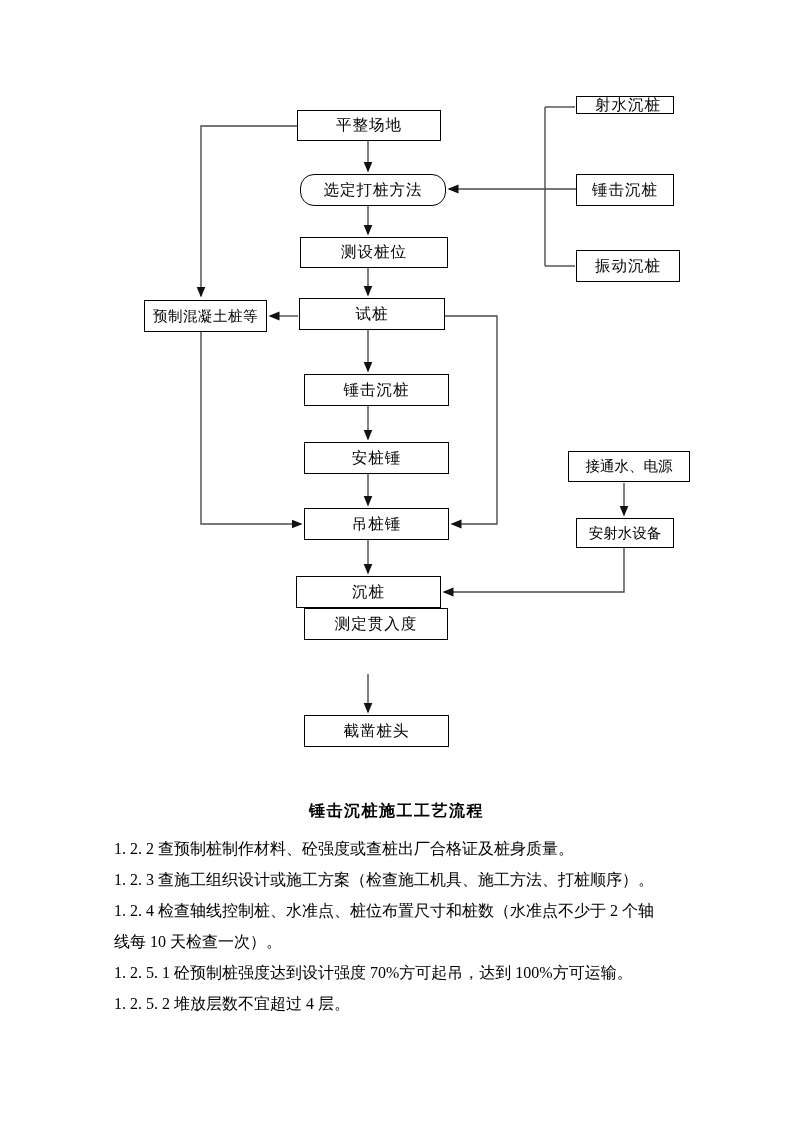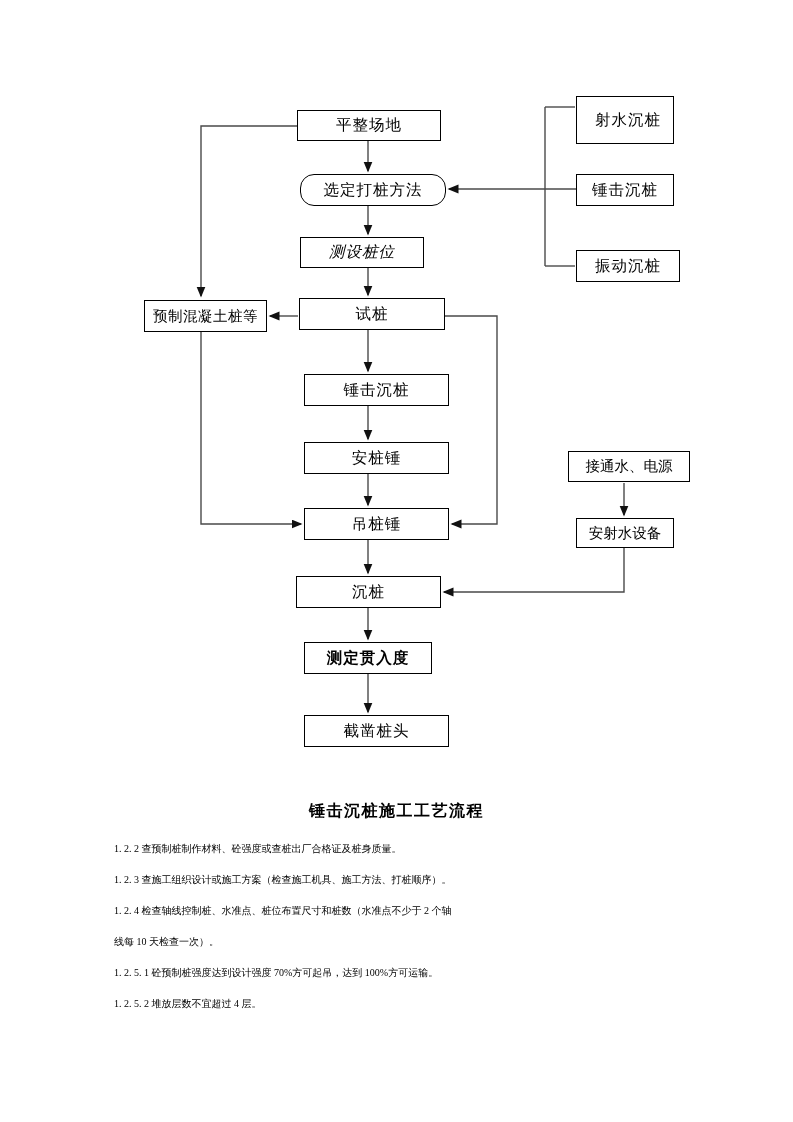--- a/index.html
+++ b/index.html
@@ -58,21 +58,21 @@
   }
   .doc-lines {
     position: absolute;
     left: 114px;
     top: 833px;
     width: 580px;
   }
   .doc-line {
     height: 31px;
     line-height: 31px;
-    font-size: 10px;
+    font-size: 16px;
     white-space: nowrap;
   }
 </style>
 </head>
 <body>
 
 <div class="page">
 
   <svg class="flow-lines" width="793" height="780">
     <defs>
@@ -108,49 +108,49 @@
 
     <polyline points="624,548 624,592 444,592" marker-end="url(#ah)"></polyline>
   </svg>
 
   <div class="flow-box" style="left:297px; top:110px; width:144px; height:31px;">
     <span>平整场地</span>
   </div>
   <div class="flow-box" style="left:300px; top:174px; width:146px; height:32px;border-radius:14px;">
     <span>选定打桩方法</span>
   </div>
-  <div class="flow-box" style="left:300px; top:237px; width:124px; height:31px;font-style:italic;">
+  <div class="flow-box" style="left:300px; top:237px; width:148px; height:31px;">
     <span>测设桩位</span>
   </div>
   <div class="flow-box" style="left:299px; top:298px; width:146px; height:32px;">
     <span>试桩</span>
   </div>
   <div class="flow-box" style="left:144px; top:300px; width:123px; height:32px; font-size:14.5px; letter-spacing:0.5px;">
     <span>预制混凝土桩等</span>
   </div>
   <div class="flow-box" style="left:304px; top:374px; width:145px; height:32px;">
     <span>锤击沉桩</span>
   </div>
   <div class="flow-box" style="left:304px; top:442px; width:145px; height:32px;">
     <span>安桩锤</span>
   </div>
   <div class="flow-box" style="left:304px; top:508px; width:145px; height:32px;">
     <span>吊桩锤</span>
   </div>
   <div class="flow-box" style="left:296px; top:576px; width:145px; height:32px;">
     <span>沉桩</span>
   </div>
-  <div class="flow-box" style="left:304px; top:642px; width:128px; height:32px;font-weight:bold;">
+  <div class="flow-box" style="left:304px; top:608px; width:144px; height:32px;">
     <span>测定贯入度</span>
   </div>
   <div class="flow-box" style="left:304px; top:715px; width:145px; height:32px;">
     <span>截凿桩头</span>
   </div>
 
-  <div class="flow-box" style="left:576px; top:96px; width:98px; height:48px;padding-left:6px;">
+  <div class="flow-box" style="left:576px; top:96px; width:98px; height:18px;padding-left:6px;">
     <span>射水沉桩</span>
   </div>
   <div class="flow-box" style="left:576px; top:174px; width:98px; height:32px;">
     <span>锤击沉桩</span>
   </div>
   <div class="flow-box" style="left:576px; top:250px; width:104px; height:32px;">
     <span>振动沉桩</span>
   </div>
   <div class="flow-box" style="left:568px; top:451px; width:122px; height:31px; font-size:14.5px; letter-spacing:0;">
     <span>接通水、电源</span>

